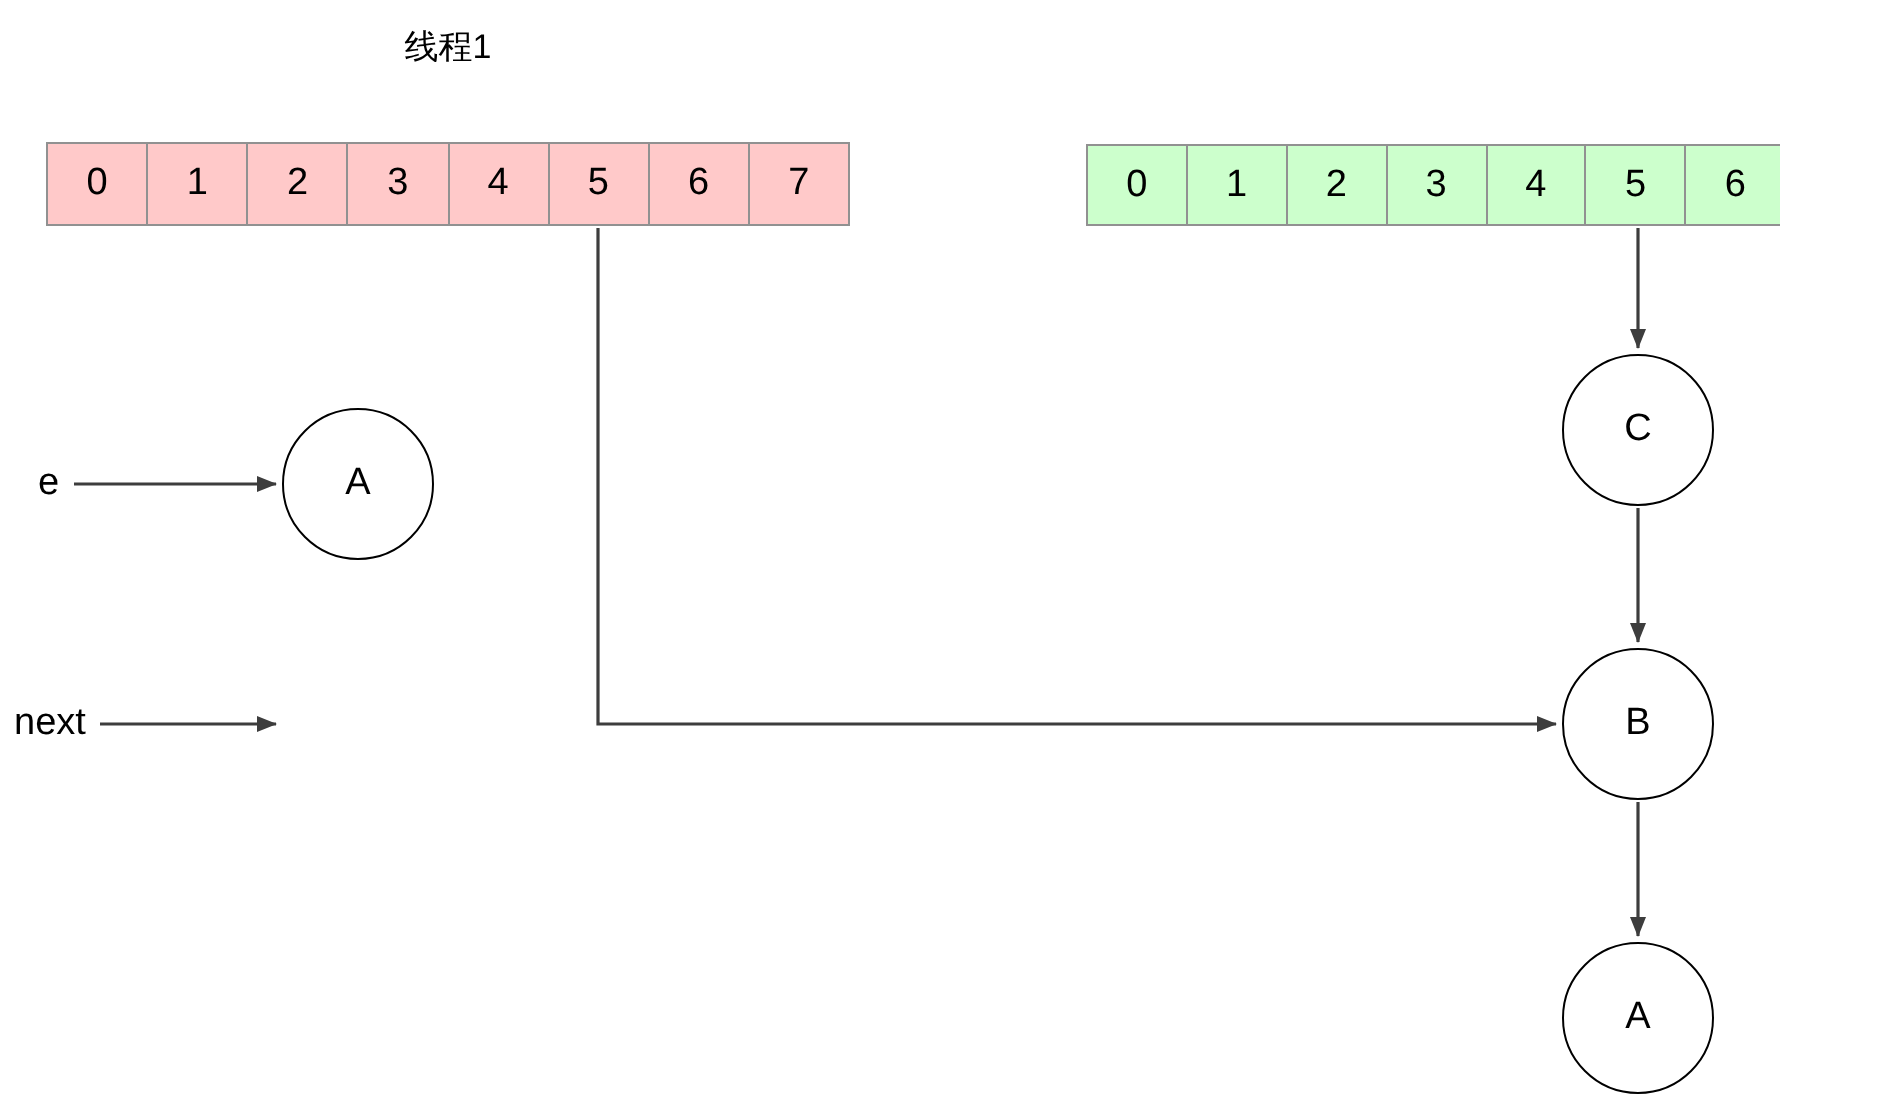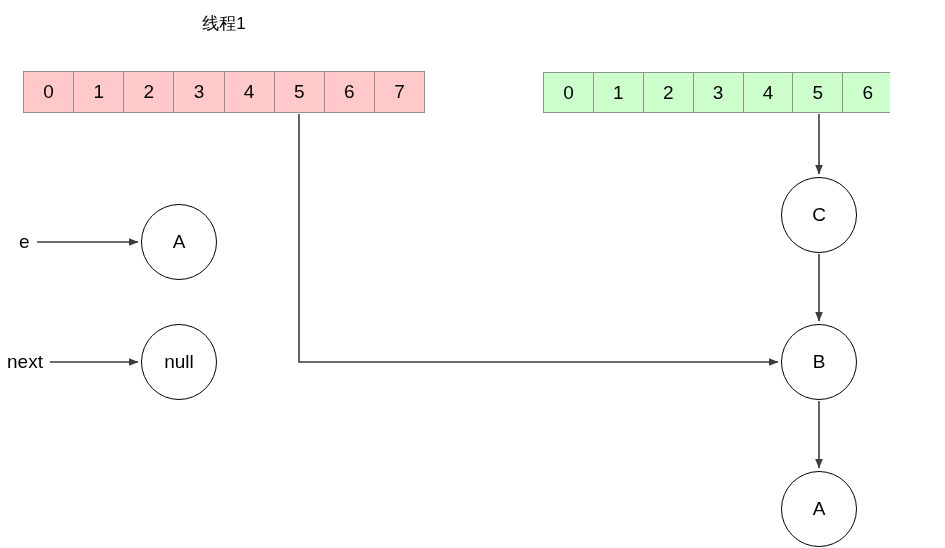--- a/index.html
+++ b/index.html
@@ -122,21 +122,20 @@
     <div class="cell">4</div>
     <div class="cell">5</div>
     <div class="cell">6</div>
     <div class="cell">7</div>
   </div>
 
   <div class="pointer-label label-e">e</div>
   <div class="pointer-label label-next">next</div>
 
   <div class="node node-a1">A</div>
-  <div class="node node-null">null</div>
   <div class="node node-c">C</div>
   <div class="node node-b">B</div>
   <div class="node node-a2">A</div>
 
   <svg class="edges" viewBox="0 0 945 548" xmlns="http://www.w3.org/2000/svg">
     <defs>
       <marker id="arrow" class="arrow-head" markerWidth="11" markerHeight="8" refX="9.5" refY="4" orient="auto" markerUnits="userSpaceOnUse">
         <path d="M0,0 L10,4 L0,8 z" fill="#3d3d3d"></path>
       </marker>
     </defs>

